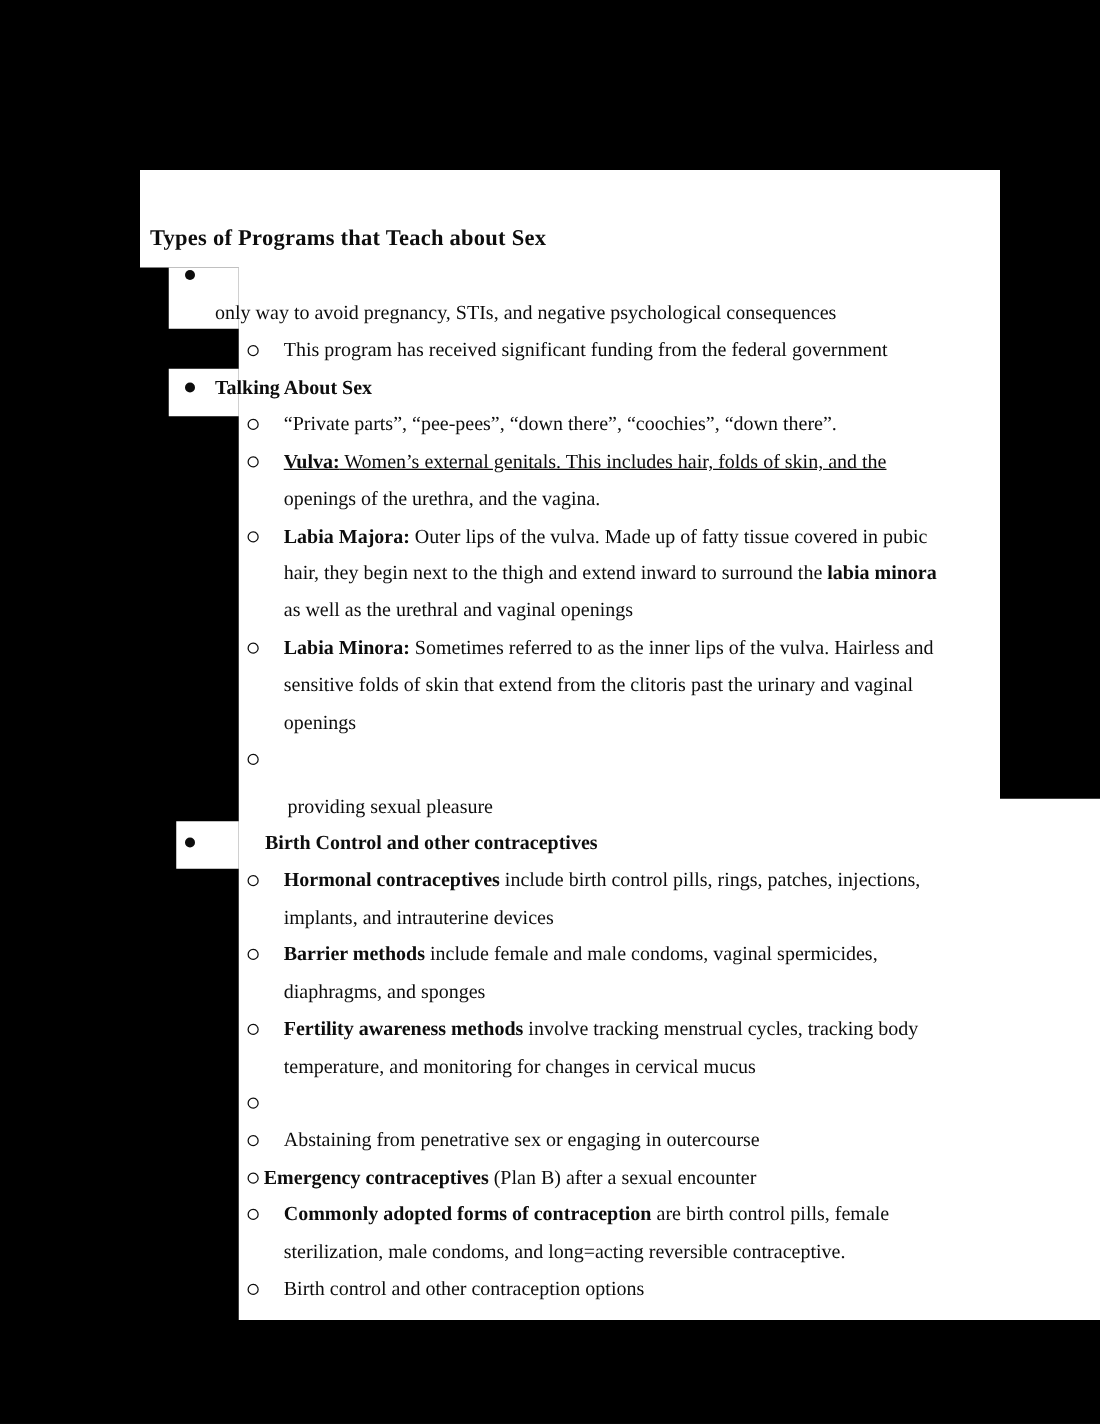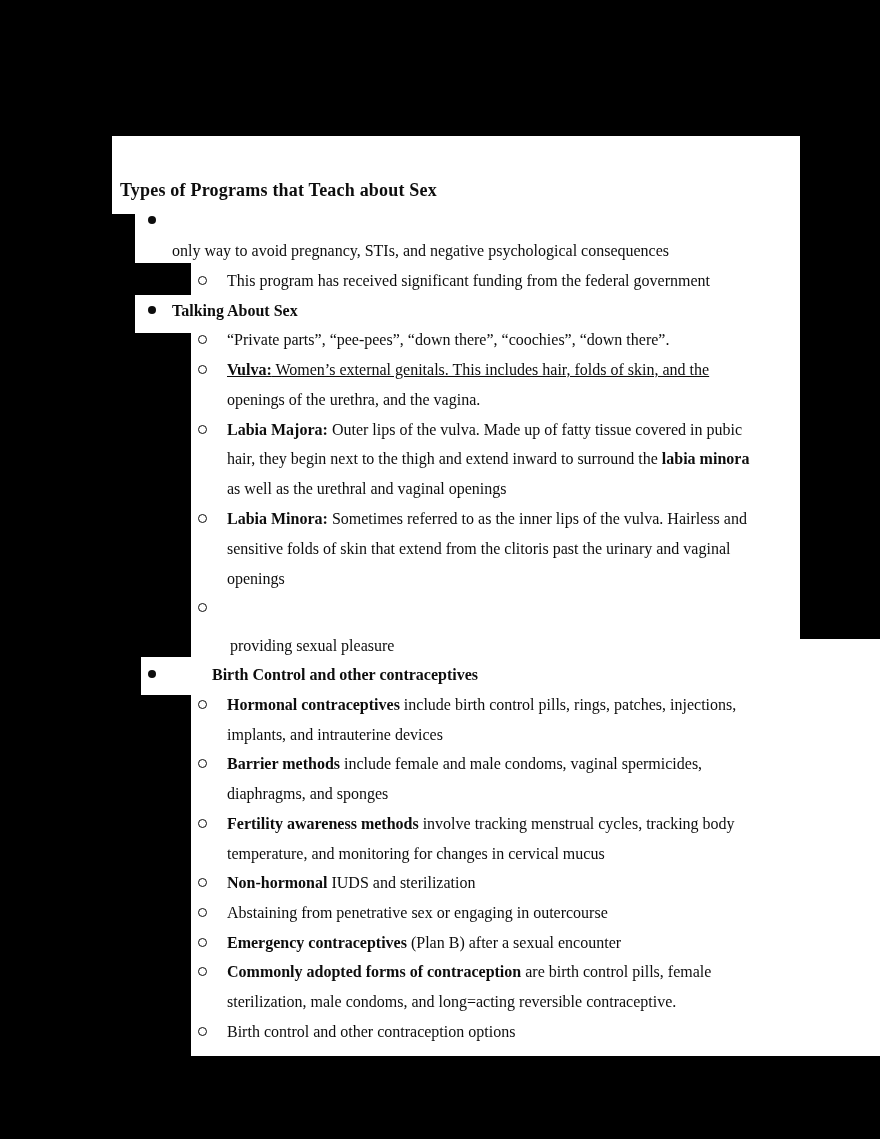--- a/index.html
+++ b/index.html
@@ -102,24 +102,23 @@
       <span class="bullet-circle" style="left: 198px; top: 700px;"></span>
       <div class="line" style="left: 227px; top: 694px;"><span class="bold">Hormonal contraceptives</span><span> include birth control pills, rings, patches, injections,</span></div>
       <div class="line" style="left: 227px; top: 724px;"><span>implants, and intrauterine devices</span></div>
       <span class="bullet-circle" style="left: 198px; top: 759px;"></span>
       <div class="line" style="left: 227px; top: 753px;"><span class="bold">Barrier methods</span><span> include female and male condoms, vaginal spermicides,</span></div>
       <div class="line" style="left: 227px; top: 783px;"><span>diaphragms, and sponges</span></div>
       <span class="bullet-circle" style="left: 198px; top: 819px;"></span>
       <div class="line" style="left: 227px; top: 813px;"><span class="bold">Fertility awareness methods</span><span> involve tracking menstrual cycles, tracking body</span></div>
       <div class="line" style="left: 227px; top: 843px;"><span>temperature, and monitoring for changes in cervical mucus</span></div>
       <span class="bullet-circle" style="left: 198px; top: 878px;"></span>
-      <div class="line" style="left: 227px; top: 872px;"><span class="bold">Non-hormonal</span><span> IUDS and sterilization</span></div>
       <span class="bullet-circle" style="left: 198px; top: 908px;"></span>
       <div class="line" style="left: 227px; top: 902px;"><span>Abstaining from penetrative sex or engaging in outercourse</span></div>
       <span class="bullet-circle" style="left: 198px; top: 938px;"></span>
-      <div class="line" style="left: 227px; top: 932px;"><span class="bold">Emergency contraceptives</span><span> (Plan B) after a sexual encounter</span></div>
+      <div class="line" style="left: 211px; top: 932px;"><span class="bold">Emergency contraceptives</span><span> (Plan B) after a sexual encounter</span></div>
       <span class="bullet-circle" style="left: 198px; top: 967px;"></span>
       <div class="line" style="left: 227px; top: 961px;"><span class="bold">Commonly adopted forms of contraception</span><span> are birth control pills, female</span></div>
       <div class="line" style="left: 227px; top: 991px;"><span>sterilization, male condoms, and long=acting reversible contraceptive.</span></div>
       <span class="bullet-circle" style="left: 198px; top: 1027px;"></span>
       <div class="line" style="left: 227px; top: 1021px;"><span>Birth control and other contraception options</span></div>
     </div>
 </div>
 
 </body></html>

